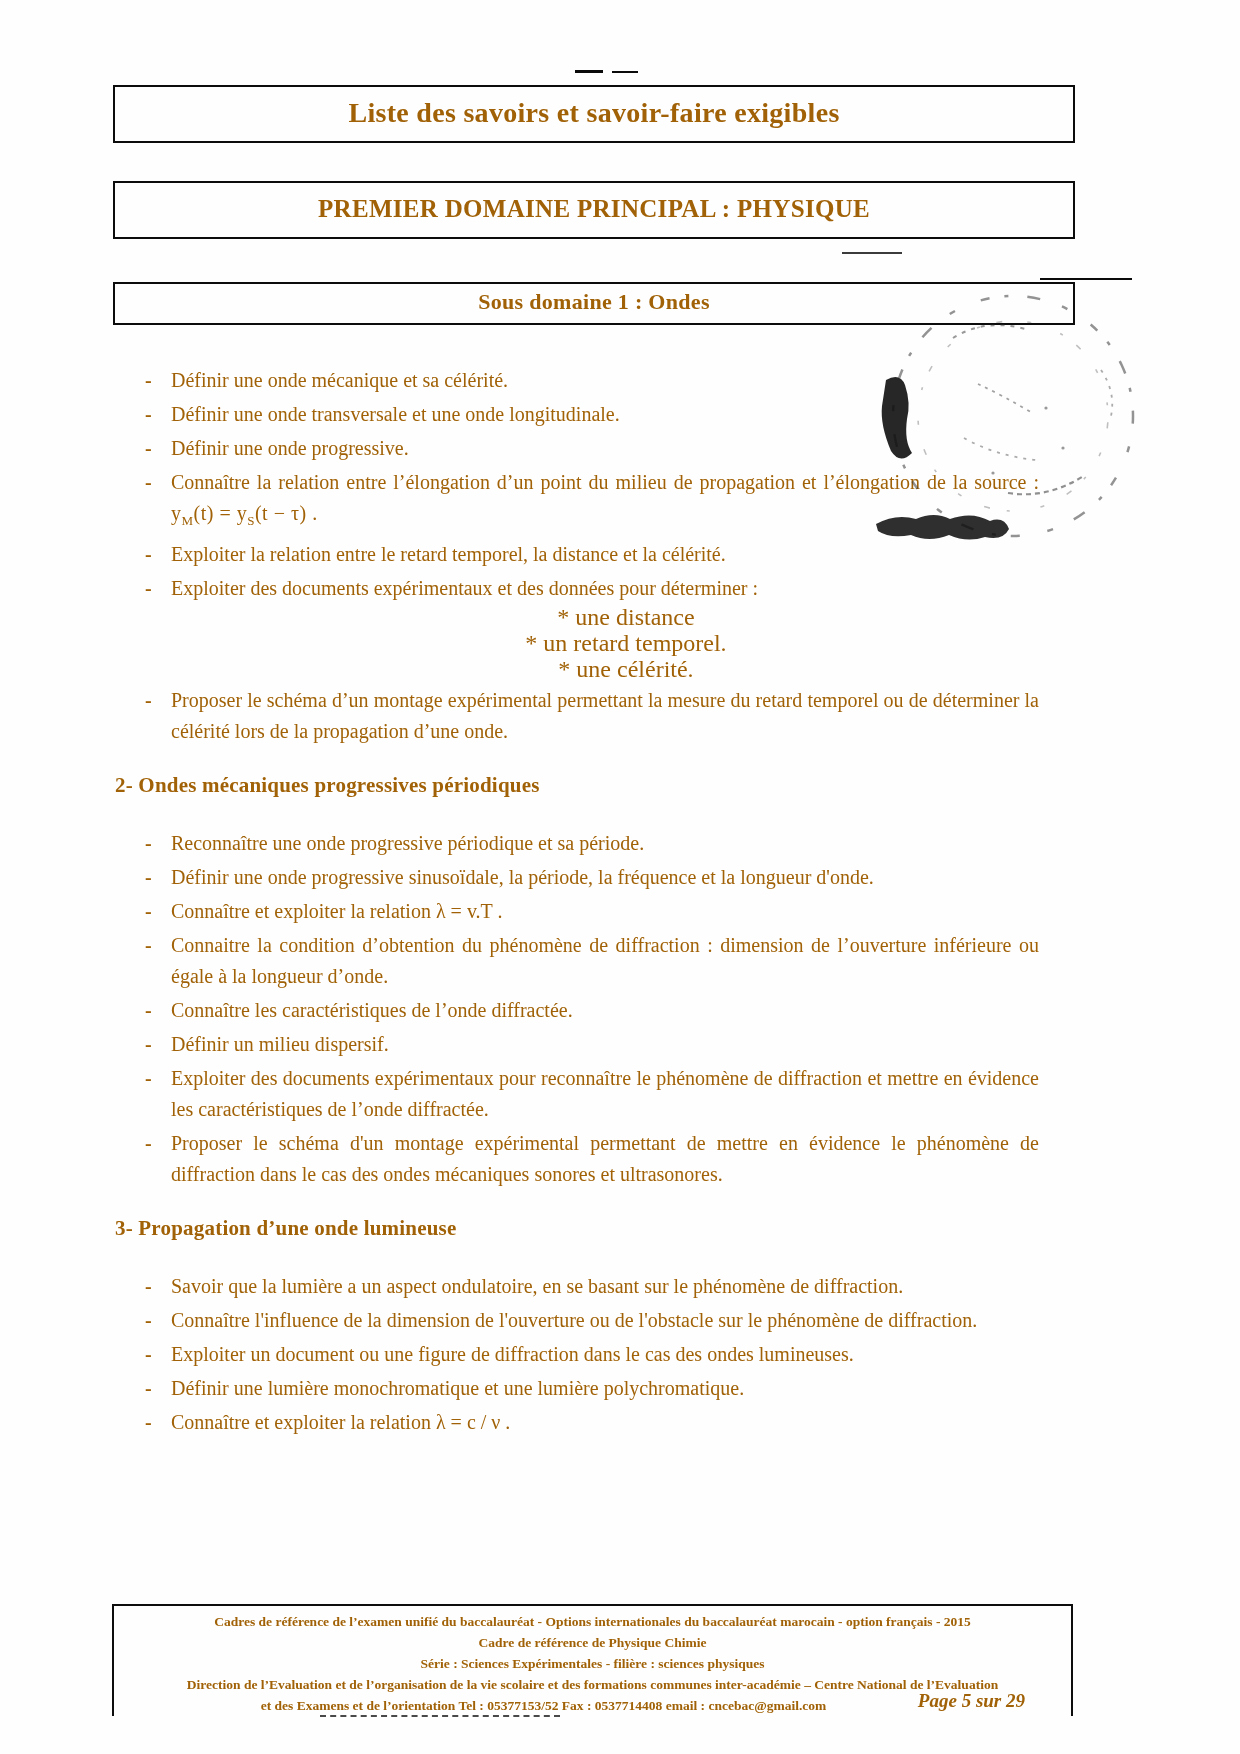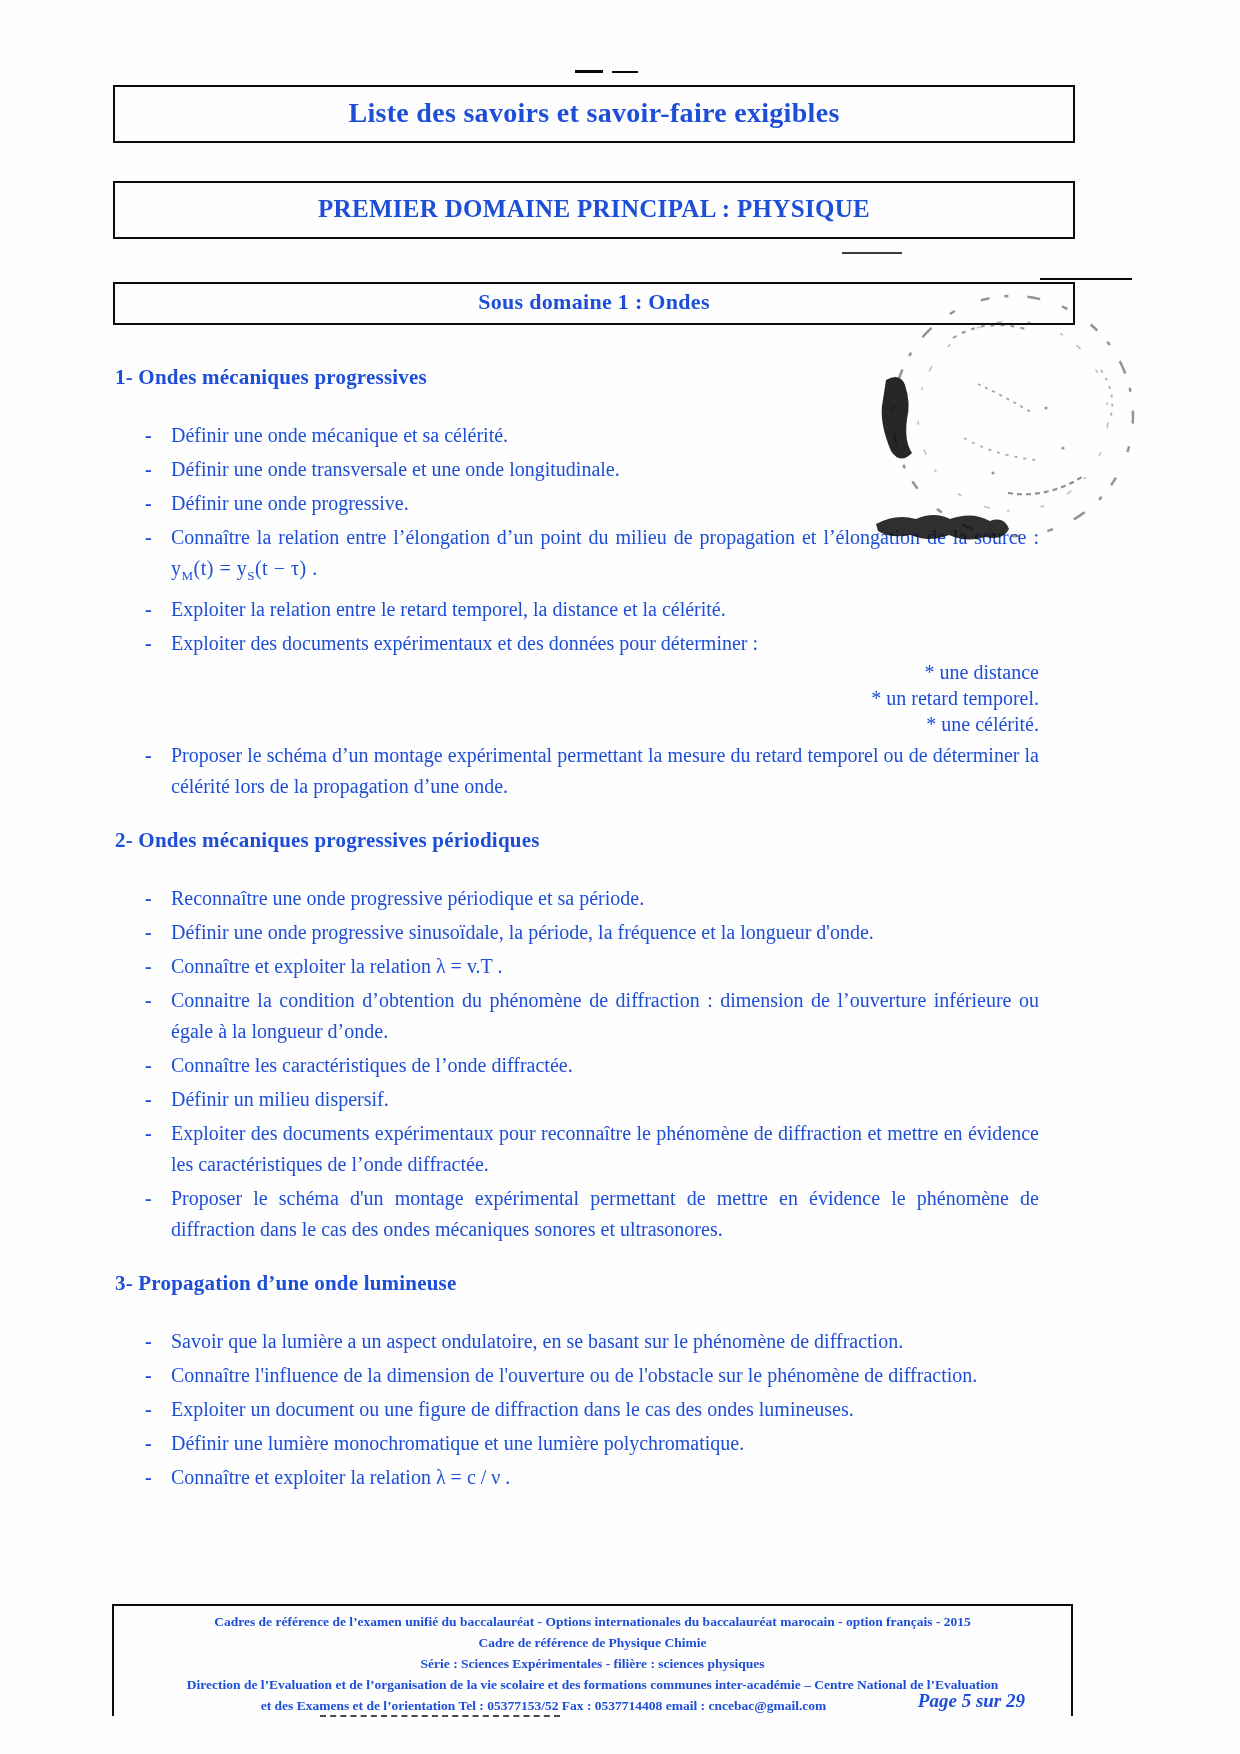--- a/index.html
+++ b/index.html
@@ -1,38 +1,38 @@
 <!DOCTYPE html>
 <html><head>
 <meta charset="utf-8">
 <style>
   html,body { margin:0; padding:0; background:#ffffff; }
   .page {
     position:relative; width:1240px; height:1754px; background:#fefefe;
-    font-family:"Liberation Serif", serif; color:#1d4ed8; overflow:hidden;
+    font-family:"Liberation Serif", serif; color:#a16207; overflow:hidden;
   }
   .content { position:absolute; left:113px; top:85px; width:962px; }
 
   .hbox {
     border:2px solid #0c0c0c; text-align:center; font-weight:bold;
     letter-spacing:.3px;
   }
   .hbox1 { font-size:28px; padding:10px 0 12px; margin-bottom:38px; }
   .hbox2 { font-size:25px; padding:12px 0 14px; margin-bottom:43px; }
   .hbox3 { font-size:22px; padding:5px 0 8px;  margin-bottom:40px; }
 
   .section { margin:0; }
   .sec-heading { font-size:21px; font-weight:bold; margin:0 0 30px 2px; letter-spacing:.2px; }
 
   ul.dash-list { list-style:none; margin:16px 0 26px 0; padding:0 36px 0 32px; }
   ul.dash-list li { display:flex; margin-bottom:3px; }
   .dash { flex:none; width:26px; font-weight:bold; font-size:20px; line-height:31px; }
   .dash::before { content:"-"; }
   .txt { flex:1; font-size:20px; line-height:31px; text-align:justify; }
-  .stars div { font-size:20px; line-height:26px; padding-left:42px; text-align:right; }
+  .stars div { font-size:24px; line-height:26px; padding-left:42px; text-align:center; }
   .fml { white-space:nowrap; letter-spacing:.5px; }
   .fml sub { font-size:13px; }
 
   .footer {
     position:absolute; left:112px; top:1604px; width:961px; height:112px;
     box-sizing:border-box; border:2px solid #0d0d0d; border-bottom:none;
     text-align:center; font-weight:bold; font-size:13.5px; line-height:21px;
     padding-top:5px; overflow:hidden;
   }
   .footer div { white-space:nowrap; }
@@ -65,21 +65,20 @@
   <div class="artifact a3"></div>
   <div class="artifact a4"></div>
 
   <div class="content">
 
     <div class="hbox hbox1">Liste des savoirs et savoir-faire exigibles</div>
     <div class="hbox hbox2">PREMIER DOMAINE PRINCIPAL : PHYSIQUE</div>
     <div class="hbox hbox3">Sous domaine  1 : Ondes</div>
 
     <div class="section">
-      <div class="sec-heading">1- Ondes mécaniques progressives</div>
       <ul class="dash-list">
         <li>
             <span class="dash"></span>
             <div class="txt">Définir une onde mécanique et sa célérité.</div>
           </li>
         <li>
             <span class="dash"></span>
             <div class="txt">Définir une onde transversale et une onde longitudinale.</div>
           </li>
         <li>

